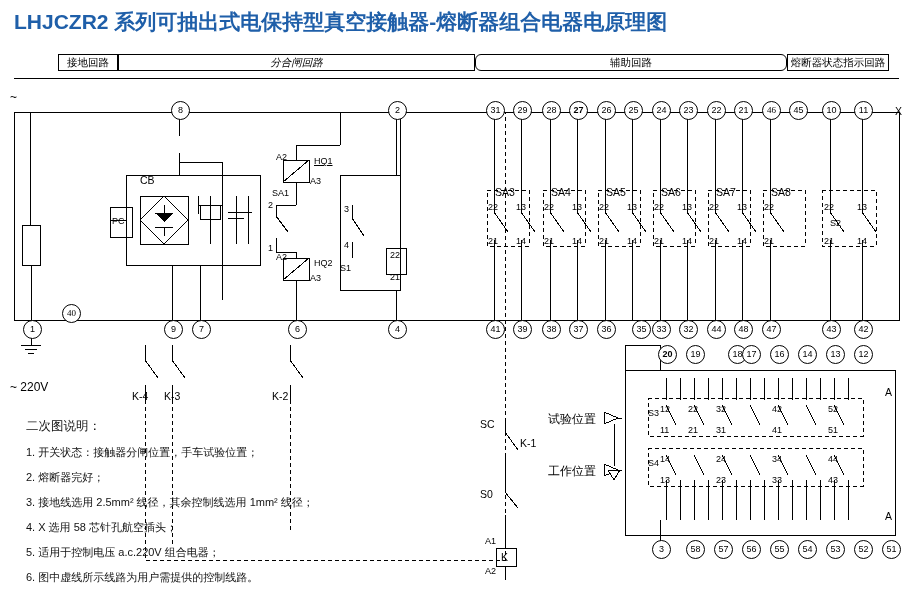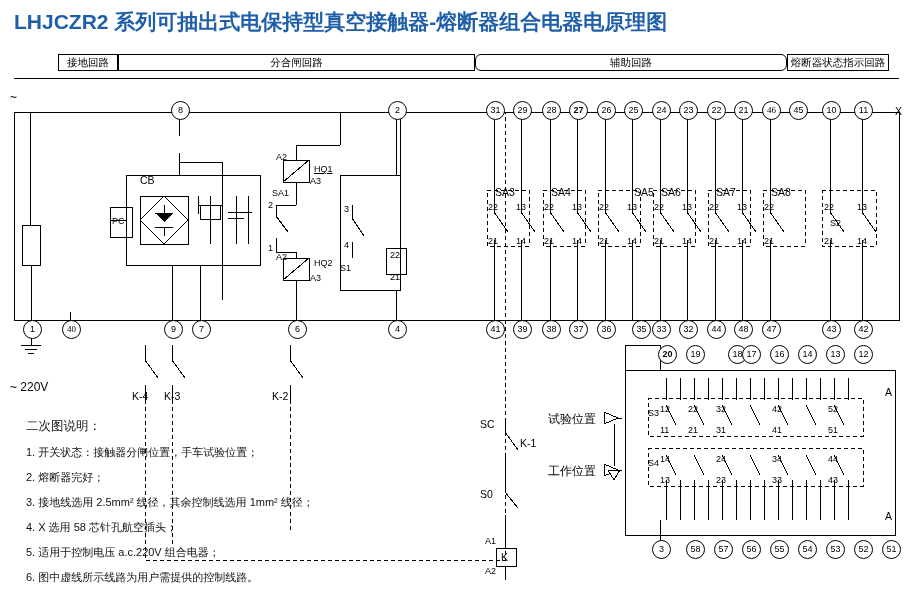--- a/index.html
+++ b/index.html
@@ -278,33 +278,33 @@
       <line x1="614" y1="424" x2="614" y2="466"></line>
       <polygon points="608,470 620,470 614,480" fill="#fff"></polygon>
 
       <line x1="660" y1="520" x2="660" y2="545"></line>
       <line x1="625" y1="345" x2="660" y2="345"></line>
       <line x1="625" y1="345" x2="625" y2="370"></line>
     </g>
   </svg>
 
   <div class="box-label" style="left:58px;top:54px;width:58px;">接地回路</div>
-  <div class="box-label" style="left:118px;top:54px;width:355px;">分合闸回路</div>
+  <div class="box-label" style="left:118px;top:54px;width:355px;font-style:italic;">分合闸回路</div>
   <div class="box-label" style="left:475px;top:54px;width:310px;border-radius:6px;">辅助回路</div>
   <div class="box-label" style="left:787px;top:54px;width:100px;">熔断器状态指示回路</div>
 
   <div class="txt12" style="left:10px;top:90px;">~</div>
   <div class="txt12" style="left:10px;top:380px;">~ 220V</div>
   <div class="txt11" style="left:895px;top:105px;">X</div>
   <div class="txt11" style="left:885px;top:386px;">A</div>
   <div class="txt11" style="left:885px;top:510px;">A</div>
 
   <div class="txt11" style="left:140px;top:174px;">CB</div>
   <div class="txt" style="left:112px;top:216px;">PC</div>
-  <div class="txt" style="left:314px;top:164px;text-decoration:underline;">HQ1</div>
+  <div class="txt" style="left:314px;top:156px;text-decoration:underline;">HQ1</div>
   <div class="txt" style="left:314px;top:258px;">HQ2</div>
   <div class="txt" style="left:272px;top:188px;">SA1</div>
   <div class="txt" style="left:276px;top:152px;">A2</div>
   <div class="txt" style="left:310px;top:176px;">A3</div>
   <div class="txt" style="left:276px;top:252px;">A2</div>
   <div class="txt" style="left:310px;top:273px;">A3</div>
   <div class="txt" style="left:340px;top:263px;">S1</div>
   <div class="txt" style="left:830px;top:218px;">S2</div>
   <div class="txt" style="left:648px;top:408px;">S3</div>
   <div class="txt" style="left:648px;top:458px;">S4</div>
@@ -314,21 +314,21 @@
   <div class="txt" style="left:485px;top:566px;">A2</div>
   <div class="txt11" style="left:501px;top:551px;">K</div>
 
   <div class="txt11" style="left:132px;top:390px;">K-4</div>
   <div class="txt11" style="left:164px;top:390px;">K-3</div>
   <div class="txt11" style="left:272px;top:390px;">K-2</div>
   <div class="txt11" style="left:520px;top:437px;">K-1</div>
 
   <div class="txt11" style="left:495px;top:186px;">SA3</div>
   <div class="txt11" style="left:551px;top:186px;">SA4</div>
-  <div class="txt11" style="left:634px;top:186px;">SA5</div>
+  <div class="txt11" style="left:606px;top:186px;">SA5</div>
   <div class="txt11" style="left:661px;top:186px;">SA6</div>
   <div class="txt11" style="left:716px;top:186px;">SA7</div>
   <div class="txt11" style="left:771px;top:186px;">SA8</div>
 
   <div class="txt12" style="left:548px;top:411px;">试验位置</div>
   <div class="txt12" style="left:548px;top:463px;">工作位置</div>
 
   <div class="txt" style="left:488px;top:202px;">22</div>
   <div class="txt" style="left:516px;top:202px;">13</div>
   <div class="txt" style="left:488px;top:236px;">21</div>
@@ -401,21 +401,21 @@
   <div class="term" style="left:652px;top:101px;">24</div>
   <div class="term" style="left:679px;top:101px;">23</div>
   <div class="term" style="left:707px;top:101px;">22</div>
   <div class="term" style="left:734px;top:101px;">21</div>
   <div class="term" style="left:762px;top:101px;font-family:Liberation Serif, serif;">46</div>
   <div class="term" style="left:789px;top:101px;">45</div>
   <div class="term" style="left:822px;top:101px;">10</div>
   <div class="term" style="left:854px;top:101px;">11</div>
 
   <div class="term" style="left:23px;top:320px;">1</div>
-  <div class="term" style="left:62px;top:320px;font-family:Liberation Serif, serif;">40</div>
+  <div class="term" style="left:62px;top:304px;font-family:Liberation Serif, serif;">40</div>
   <div class="term" style="left:164px;top:320px;">9</div>
   <div class="term" style="left:192px;top:320px;">7</div>
   <div class="term" style="left:288px;top:320px;">6</div>
   <div class="term" style="left:388px;top:320px;">4</div>
   <div class="term" style="left:486px;top:320px;">41</div>
   <div class="term" style="left:513px;top:320px;">39</div>
   <div class="term" style="left:542px;top:320px;">38</div>
   <div class="term" style="left:569px;top:320px;">37</div>
   <div class="term" style="left:597px;top:320px;">36</div>
   <div class="term" style="left:624px;top:320px;margin-left:8px;">35</div>

